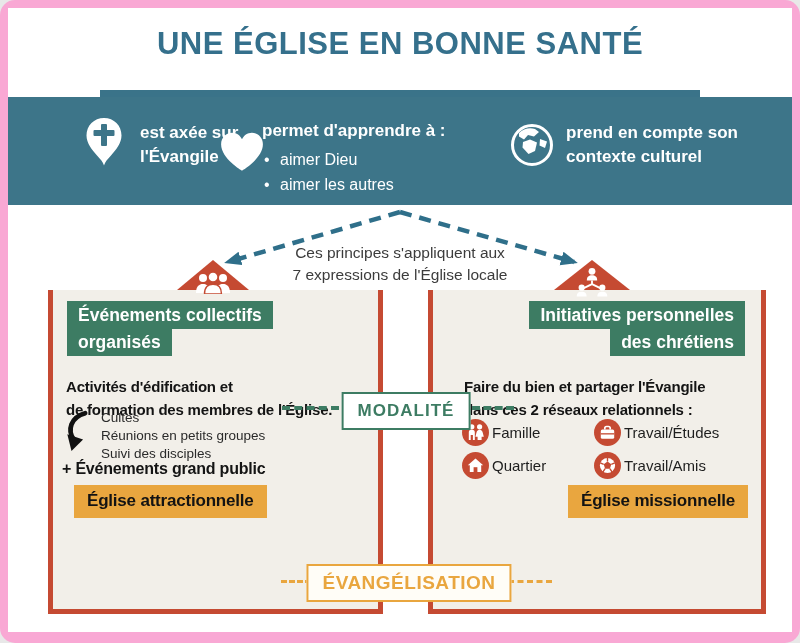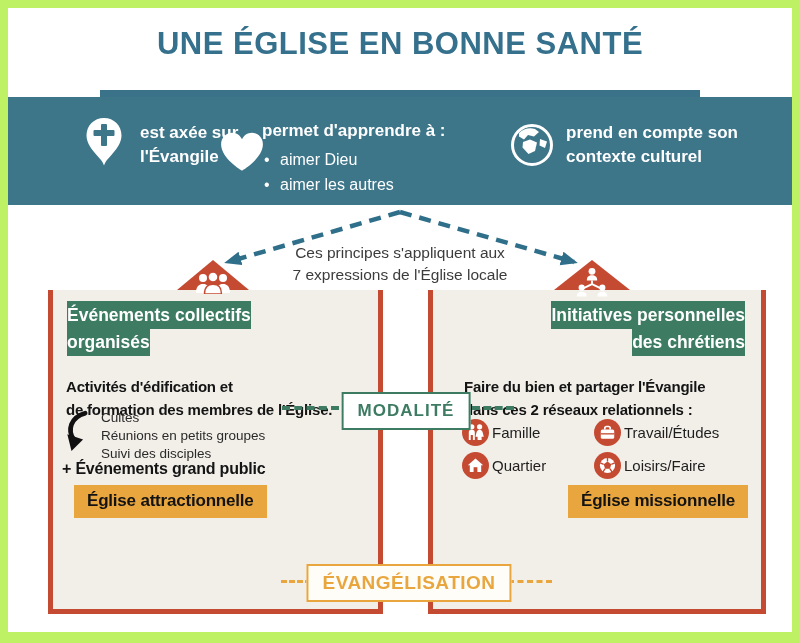--- a/index.html
+++ b/index.html
@@ -1,21 +1,22 @@
 <!DOCTYPE html>
 <html><head>
 <meta charset="utf-8">
 <style>
   * { margin:0; padding:0; box-sizing:border-box; }
   html,body { background:#e8e8e8; }
   .page {
     position:relative; width:800px; height:643px;
-    background:#bef264;
+    background:#f9a8d4;
     font-family:"Liberation Sans", sans-serif;
     overflow:hidden;
+    border-radius:15px;
   }
   .canvas { position:absolute; left:8px; top:8px; right:8px; bottom:11px; background:#ffffff; }
 
   
   .page-title {
     position:absolute; left:0; top:26px; width:800px; text-align:center;
     font-size:31px; font-weight:800; letter-spacing:0.5px; color:#35708C;
   }
   .title-underline { position:absolute; left:100px; top:90px; width:600px; height:7px; background:#3A7389; }
 
@@ -45,21 +46,21 @@
   .box-title {
     height:78px; display:flex; align-items:center; justify-content:center;
     color:#ffffff; font-size:21px; font-weight:800; letter-spacing:0.6px;
   }
   .panel { flex:1; margin:0 5px 5px 5px; background:#F2EFE9; position:relative; }
 
   .badge-wrap { position:absolute; }
   .badge {
     display:inline; background:#3D7C63; color:#ffffff;
     font-size:17.5px; font-weight:800; line-height:1.55;
-    padding:4px 0; white-space:pre-line;
+    padding:4px 11px; white-space:pre-line;
     box-decoration-break:clone;text-align:right; -webkit-box-decoration-break:clone;
   }
   .badge-right { text-align:right; }
 
   .body-text { position:absolute; font-size:15px; font-weight:800; line-height:1.5; color:#141414; white-space:pre-line; letter-spacing:-0.2px; }
   .sub-list { position:absolute; color:#2a2a2a; }
   .sub-item { font-size:13.5px; line-height:1.35; }
   .extra-line { position:absolute; font-size:16px; font-weight:800; color:#141414; letter-spacing:-0.2px; }
 
   .tag-wrap { position:absolute; }
@@ -228,21 +229,21 @@
           </svg>
           <span class="net-label">Quartier</span>
         </div>
         <div class="net-item">
           <svg width="27" height="27" viewBox="0 0 27 27">
             <circle cx="13.5" cy="13.5" r="13.5" fill="#C54A32"></circle>
             <circle cx="13.5" cy="13.5" r="7.6" fill="#fff"></circle>
             <path d="M13.5 9.6 L17.3 12.3 L15.9 16.7 L11.1 16.7 L9.7 12.3 Z" fill="#C54A32"></path>
             <path d="M13.5 9.6 V5.9 M17.3 12.3 L20.8 10.9 M15.9 16.7 L18 19.9 M11.1 16.7 L9 19.9 M9.7 12.3 L6.2 10.9" stroke="#C54A32" stroke-width="1.4" fill="none"></path>
           </svg>
-          <span class="net-label">Loisirs/Faire</span>
+          <span class="net-label">Travail/Amis</span>
         </div>
       </div>
 
       <div class="tag-wrap" style="left:135px; top:195px;">
         <span class="tag">Église missionnelle</span>
       </div>
     </div>
   </div>
 
   <div class="dash dash-green" style="left:282px; top:406px; width:57px;"></div>

